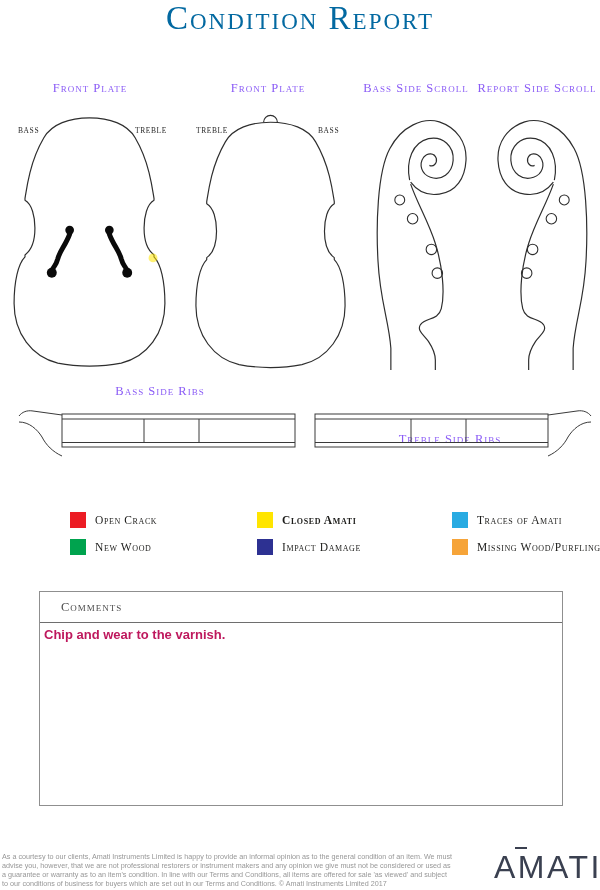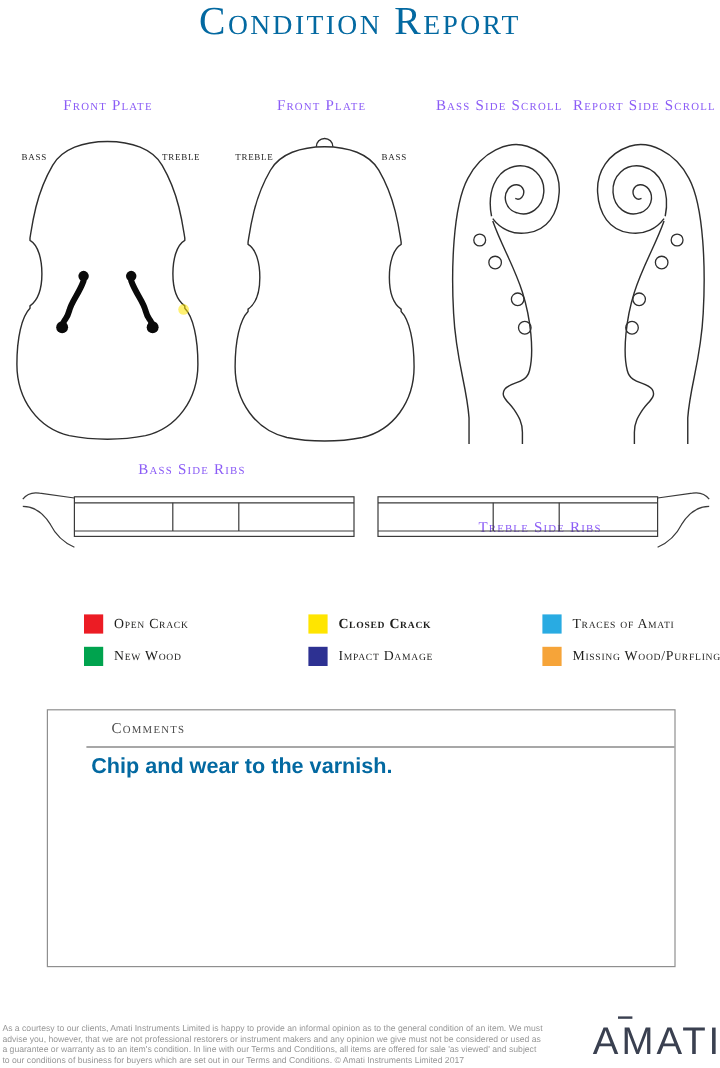--- a/index.html
+++ b/index.html
@@ -24,25 +24,25 @@
   .outline{fill:none;stroke:#2e2e2e;stroke-width:1.2;stroke-linejoin:round;}
   .thin{fill:none;stroke:#3a3a3a;stroke-width:1;}
   .fhole{fill:#0a0a0a;}
   .fstem{fill:none;stroke:#0a0a0a;stroke-width:5;stroke-linecap:round;}
 
   .legend-item{position:absolute;display:flex;align-items:center;height:17px;padding-left:28px;}
   .swatch{width:16px;height:16px;display:inline-block;flex:0 0 16px;}
   .legend-label{margin-left:9px;font-size:11.5px;font-variant:small-caps;letter-spacing:0.6px;color:#1d1d1b;white-space:nowrap;}
 
   .comments-box{position:absolute;left:39px;top:591px;width:524px;height:215px;
-    border:1px solid #8f8f8f;background:#fff;box-sizing:border-box;padding-left:32px;}
+    border:1px solid #8f8f8f;background:#fff;box-sizing:border-box;}
   .comments-hdr{height:30px;border-bottom:1px solid #6e6e6e;display:flex;align-items:center;}
   .comments-hdr span{margin-left:21px;font-size:12.5px;font-variant:small-caps;letter-spacing:1px;color:#4c4c4c;}
   .comments-body{padding:4px 4px;font-family:"Liberation Sans","DejaVu Sans",sans-serif;
-    font-weight:bold;font-size:18px;color:#0369a1;line-height:1.25;}
+    font-weight:bold;font-size:13px;color:#be185d;line-height:1.25;}
 
   .footer-text{position:absolute;left:2px;top:853px;width:452px;
     font-family:"Liberation Sans","DejaVu Sans",sans-serif;font-size:7.2px;line-height:1.23;color:#979797;}
   .logo{position:absolute;left:494px;top:849px;font-family:"Liberation Sans","DejaVu Sans",sans-serif;
     font-weight:normal;font-size:32px;letter-spacing:2.5px;color:#3a4050;white-space:nowrap;}
   .logo-mark{position:absolute;left:515px;top:847px;width:12px;height:2px;background:#3a4050;}
 </style>
 </head>
 <body>
 
@@ -162,21 +162,21 @@
   <div class="legend-item" style="left:42px;top:511px">
     <span class="swatch" style="background: rgb(236, 28, 36);"></span>
     <span class="legend-label">Open Crack</span>
   </div>
   <div class="legend-item" style="left:42px;top:538px">
     <span class="swatch" style="background: rgb(0, 163, 78);"></span>
     <span class="legend-label">New Wood</span>
   </div>
   <div class="legend-item" style="left:229px;top:511px">
     <span class="swatch" style="background: rgb(255, 229, 0);"></span>
-    <span class="legend-label" style="font-weight: bold;">Closed Crack</span>
+    <span class="legend-label" style="font-weight: bold;">Closed Amati</span>
   </div>
   <div class="legend-item" style="left:229px;top:538px">
     <span class="swatch" style="background: rgb(45, 49, 146);"></span>
     <span class="legend-label">Impact Damage</span>
   </div>
   <div class="legend-item" style="left:424px;top:511px">
     <span class="swatch" style="background: rgb(41, 171, 226);"></span>
     <span class="legend-label">Traces of Amati</span>
   </div>
   <div class="legend-item" style="left:424px;top:538px">

